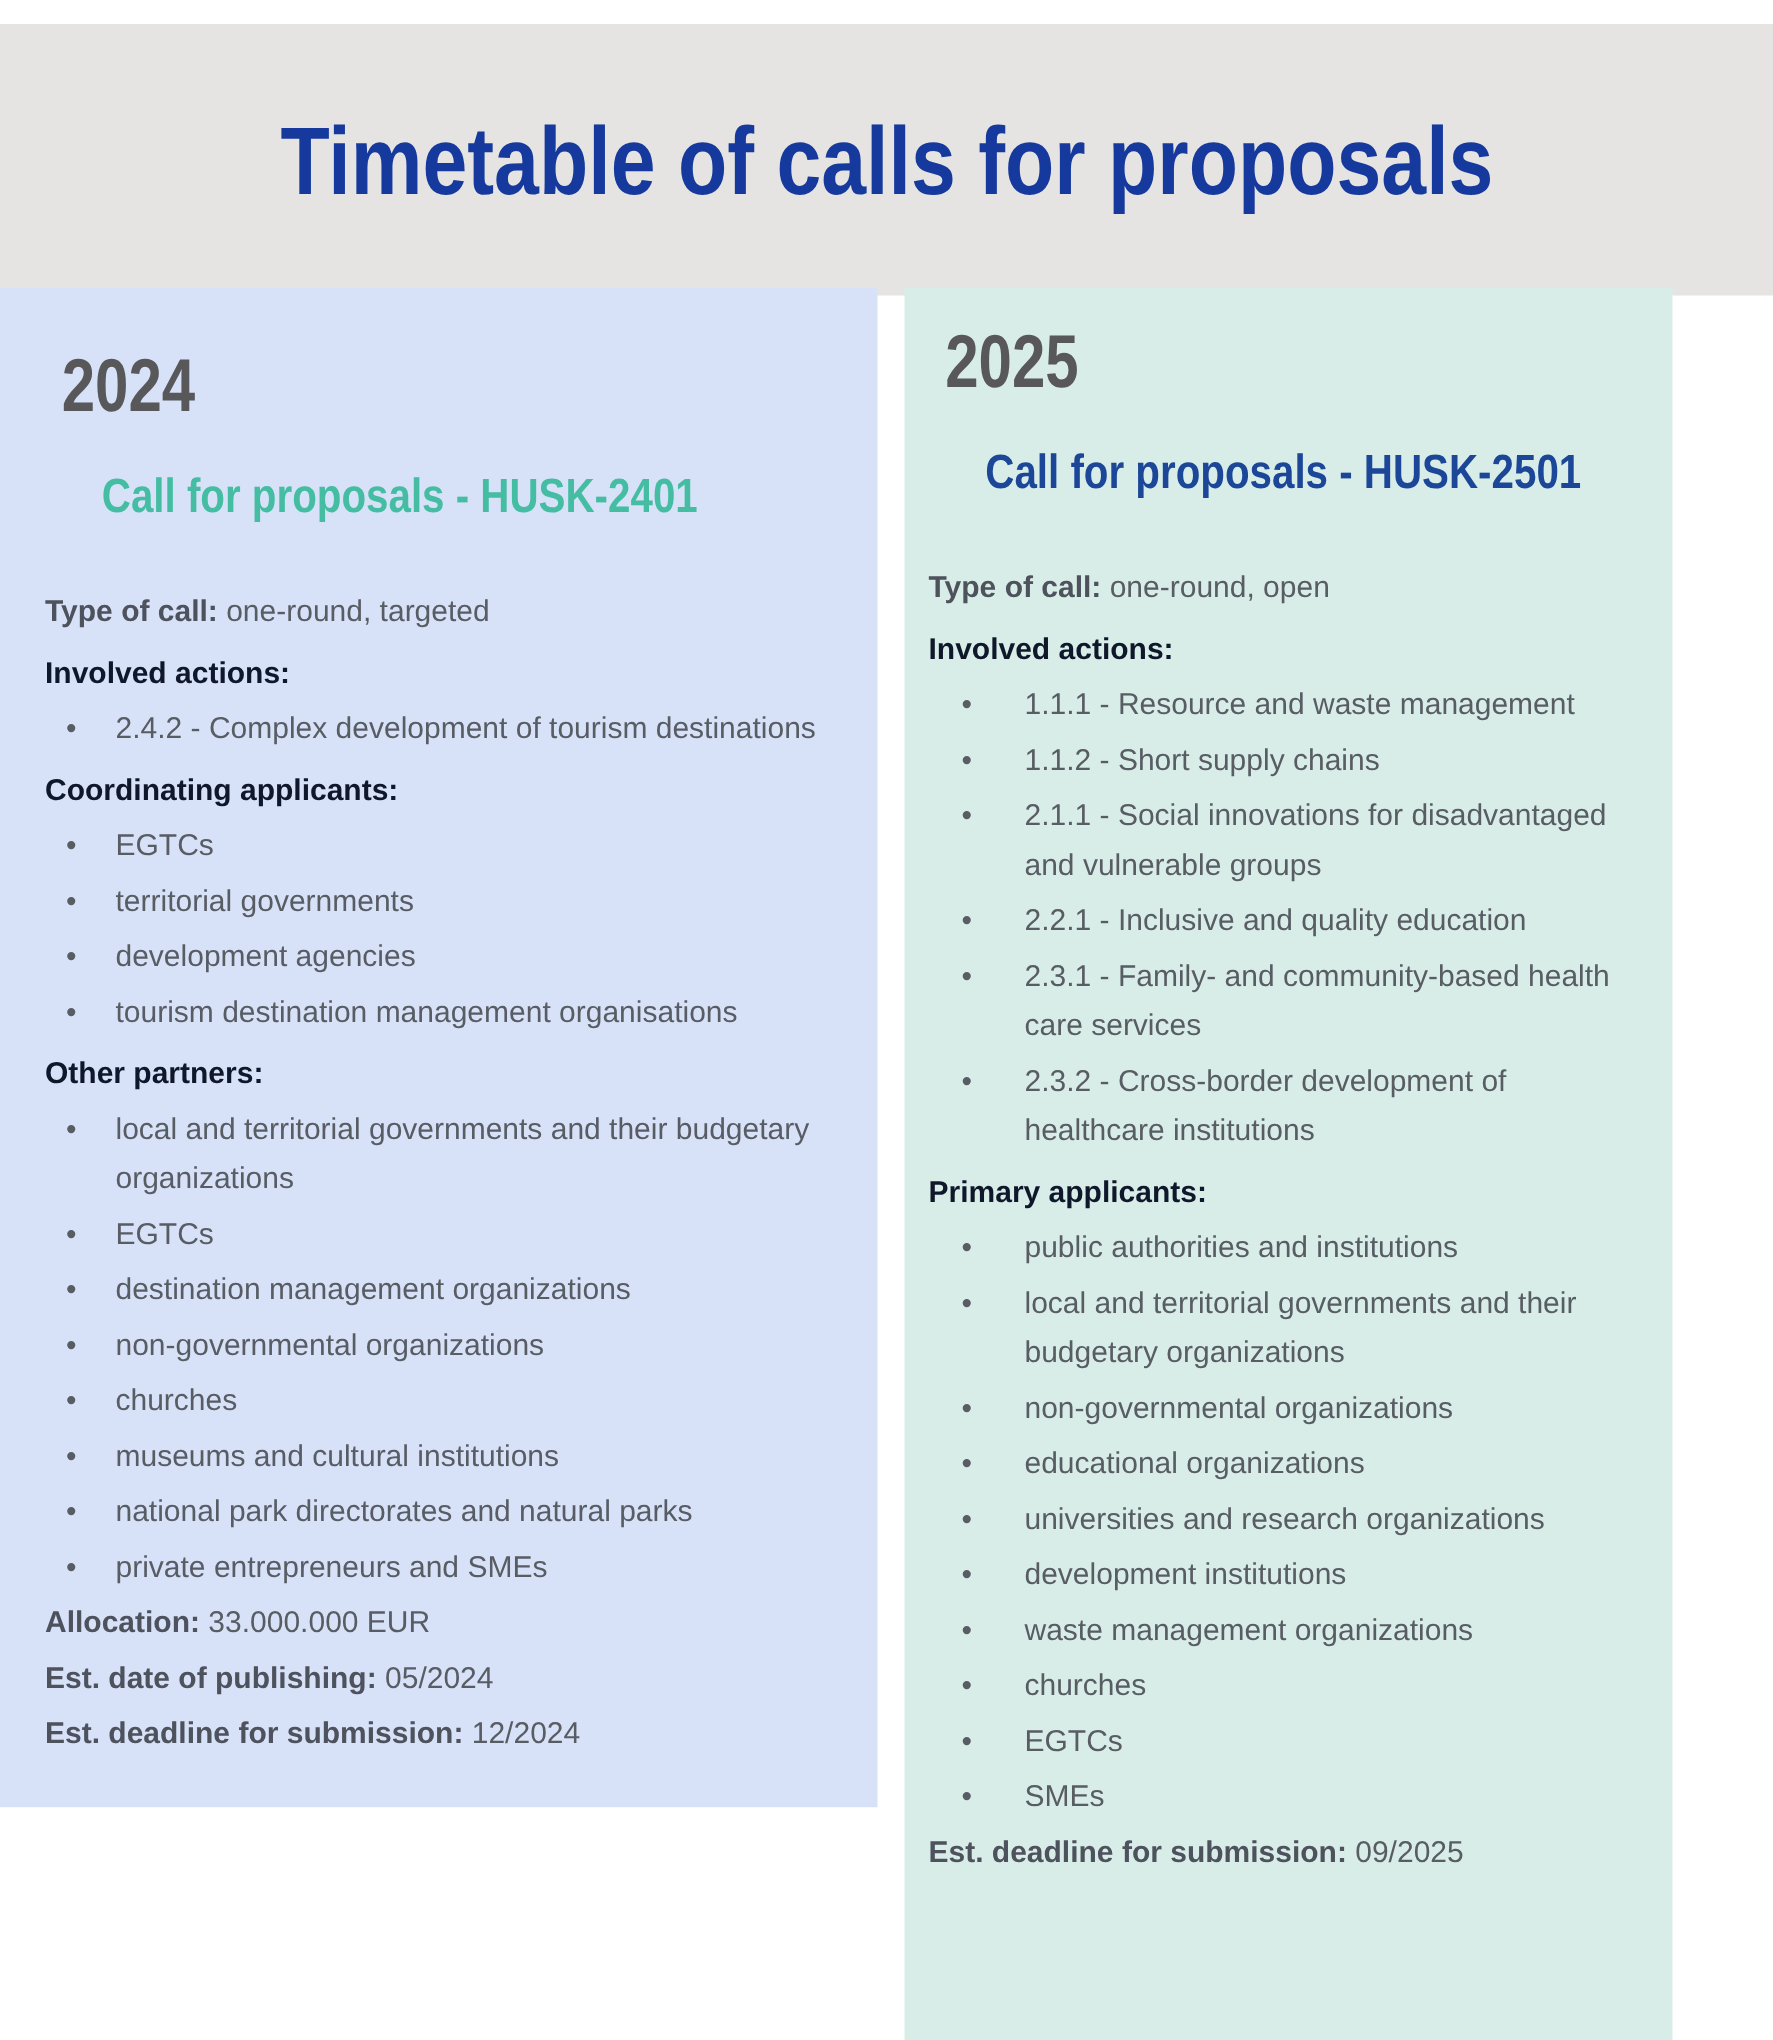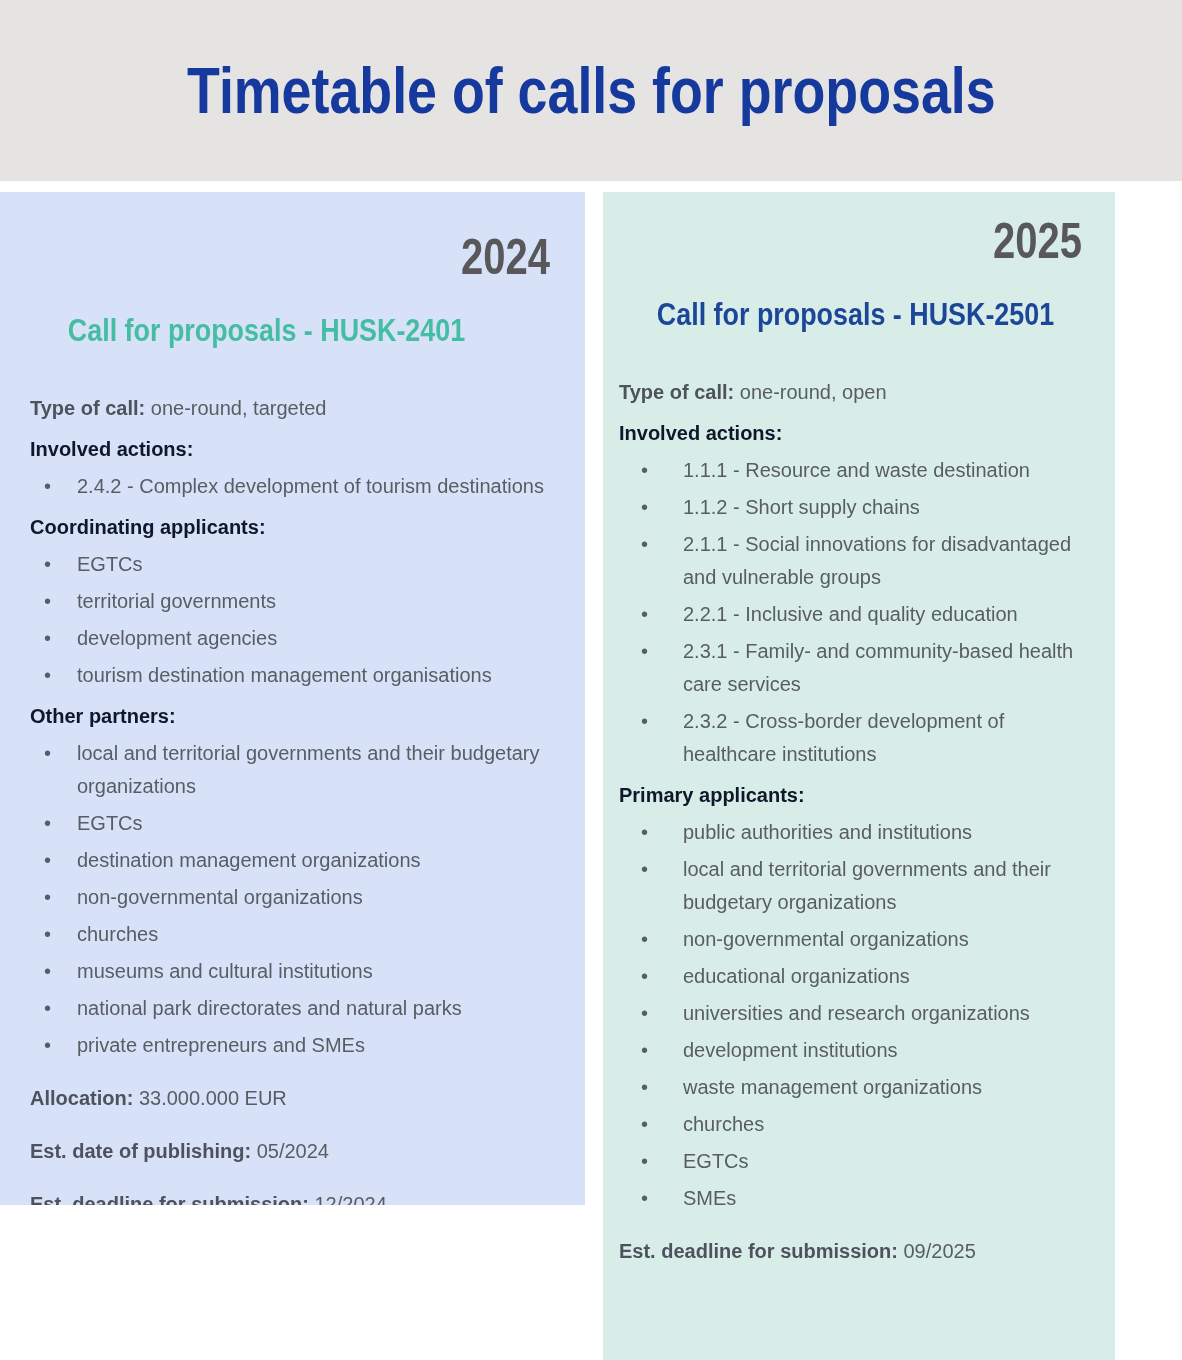--- a/index.html
+++ b/index.html
@@ -2,43 +2,43 @@
 <html><head>
 <meta charset="utf-8">
 <style>
   html,body{margin:0;padding:0;background:#fff;}
   .page{
     position:relative;width:1182px;height:1360px;background:#ffffff;
     font-family:"Liberation Sans",sans-serif;overflow:hidden;
   }
   
   .header{
-    position:absolute;left:0;top:0;width:1182px;height:181px;
+    position:absolute;left:0;top:16px;width:1182px;height:181px;
     background:#e5e4e2;display:flex;align-items:center;justify-content:center;
   }
   .main-title{
     font-size:64px;font-weight:bold;color:#16399d;white-space:nowrap;
     display:inline-block;transform:scaleX(0.84);letter-spacing:0;
   }
   
   .panel{position:absolute;top:192px;box-sizing:border-box;}
   .panel.left{left:0;width:585px;height:1013px;background:#d7e1f8;padding:30px 24px 0 30px;}
   .panel.right{left:603px;width:512px;height:1168px;background:#d9ede8;padding:14px 22px 0 16px;}
   .year{
-    text-align:right;color:#58585a;font-weight:bold;font-size:50px;line-height:54px;margin-top:8px;
+    text-align:left;color:#58585a;font-weight:bold;font-size:50px;line-height:54px;margin-top:8px;
   }
   .year span{display:inline-block;transform:scaleX(0.8);}
   .call-title{
     text-align:left;font-weight:bold;font-size:32px;line-height:36px;margin-top:28px;white-space:nowrap;
   }
   .call-title span{display:inline-block;transform:scaleX(0.84);}
   .panel.left .call-title{color:#44bda2;}
   .panel.right .call-title{color:#1c4798;}
   .content{margin-top:44px;font-size:20px;line-height:33px;color:#585d64;}
-  .row{margin-top:20px;}
+  .row{margin-top:4px;}
   .row:first-child{margin-top:0;}
   .lbl{font-weight:bold;color:#4d525d;}
   .heading{font-weight:bold;color:#0f172a;margin-top:8px;}
   .bullet{display:flex;margin-top:4px;}
   .panel.left .bullet .dot{flex:none;width:47px;padding-left:14px;box-sizing:border-box;}
   .panel.right .bullet .dot{flex:none;width:64px;padding-left:22px;box-sizing:border-box;}
   .btxt{flex:1;padding-right:2px;}
   
   .footer{position:absolute;left:0;top:1205px;width:585px;height:155px;background:#ffffff;}
 </style>
@@ -118,21 +118,21 @@
   </div>
 
   <div class="panel right">
     <div class="year"><span>2025</span></div>
     <div class="call-title"><span>Call for proposals - HUSK-2501</span></div>
     <div class="content">
       <div class="row"><span class="lbl">Type of call:</span> <span>one-round, open</span></div>
       <div class="heading">Involved actions:</div>
       <div class="bullet">
           <span class="dot">•</span>
-          <span class="btxt">1.1.1 - Resource and waste destination</span>
+          <span class="btxt">1.1.1 - Resource and waste management</span>
         </div>
       <div class="bullet">
           <span class="dot">•</span>
           <span class="btxt">1.1.2 - Short supply chains</span>
         </div>
       <div class="bullet">
           <span class="dot">•</span>
           <span class="btxt">2.1.1 - Social innovations for disadvantaged and vulnerable groups</span>
         </div>
       <div class="bullet">

